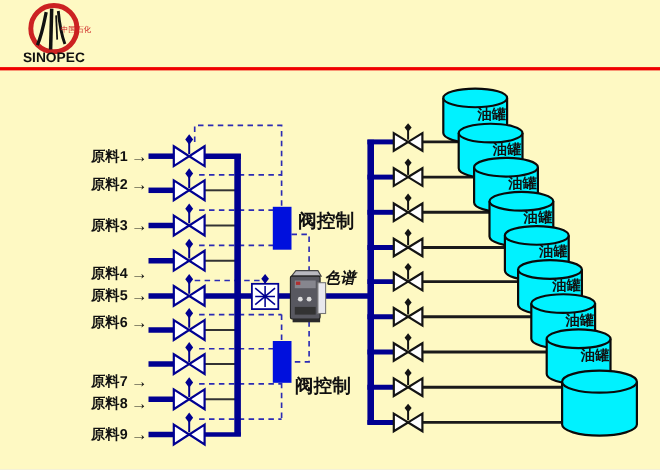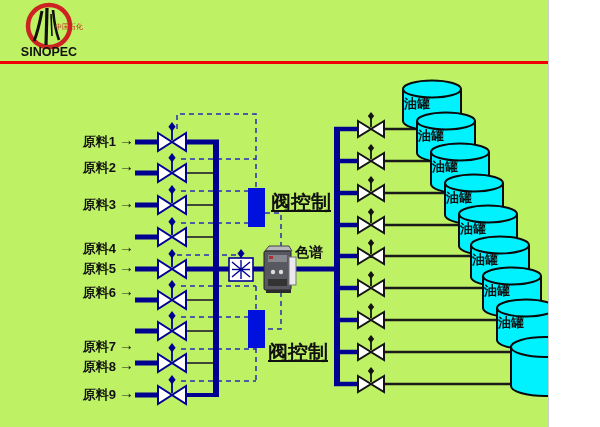--- a/index.html
+++ b/index.html
@@ -1,29 +1,29 @@
 <!DOCTYPE html>
 <html><head>
 <meta charset="utf-8">
 <style>
   html,body{margin:0;padding:0;background:#fff;}
-  #slide{position:relative;width:548px;height:427px;background:#bef264;overflow:hidden;
+  #slide{position:relative;width:600px;height:427px;background:#fef9c3;overflow:hidden;
          font-family:"Liberation Sans",sans-serif;outline:1px solid #ccc;}
   #title{position:absolute;left:100px;top:8px;font-family:"Liberation Serif",serif;
          font-weight:700;font-size:35px;letter-spacing:4px;color:#e41414;white-space:nowrap;}
   #rule{position:absolute;left:0;top:61px;width:600px;height:3px;background:#f00000;}
   #logo{position:absolute;left:8px;top:2px;}
   svg{display:block;}
   #diagram{position:absolute;left:0;top:0;width:600px;height:427px;}
   .lbl{position:absolute;font-size:13px;font-weight:bold;color:#111;white-space:nowrap;}
-  .mat-row{display:flex;justify-content:flex-end;left:40px;width:94px;height:18px;}
+  .mat-row{display:flex;justify-content:flex-end;align-items:center;left:40px;width:94px;height:18px;}
   .mat-arrow{font-size:15px;font-weight:900;margin-left:3px;line-height:13px;}
-  .tank-label{text-align:left;}
-  .ctrl-label{font-size:20px;text-decoration:underline;}
-  .anl-label{font-size:14px;}
+  .tank-label{text-align:right;}
+  .ctrl-label{font-size:17px;}
+  .anl-label{font-size:14px;font-style:italic;}
 </style>
 </head>
 <body>
 
 <div id="slide">
 
   <svg id="logo" width="84" height="58" viewBox="0 0 84 58">
     <circle cx="41" cy="24" r="21" fill="none" stroke="#cc2222" stroke-width="4.5"></circle>
     <path d="M34,9 C32,19 30,30 26,39" stroke="#111" stroke-width="3" fill="none"></path>
     <path d="M39,6 L38,43" stroke="#111" stroke-width="3.2" fill="none"></path>

